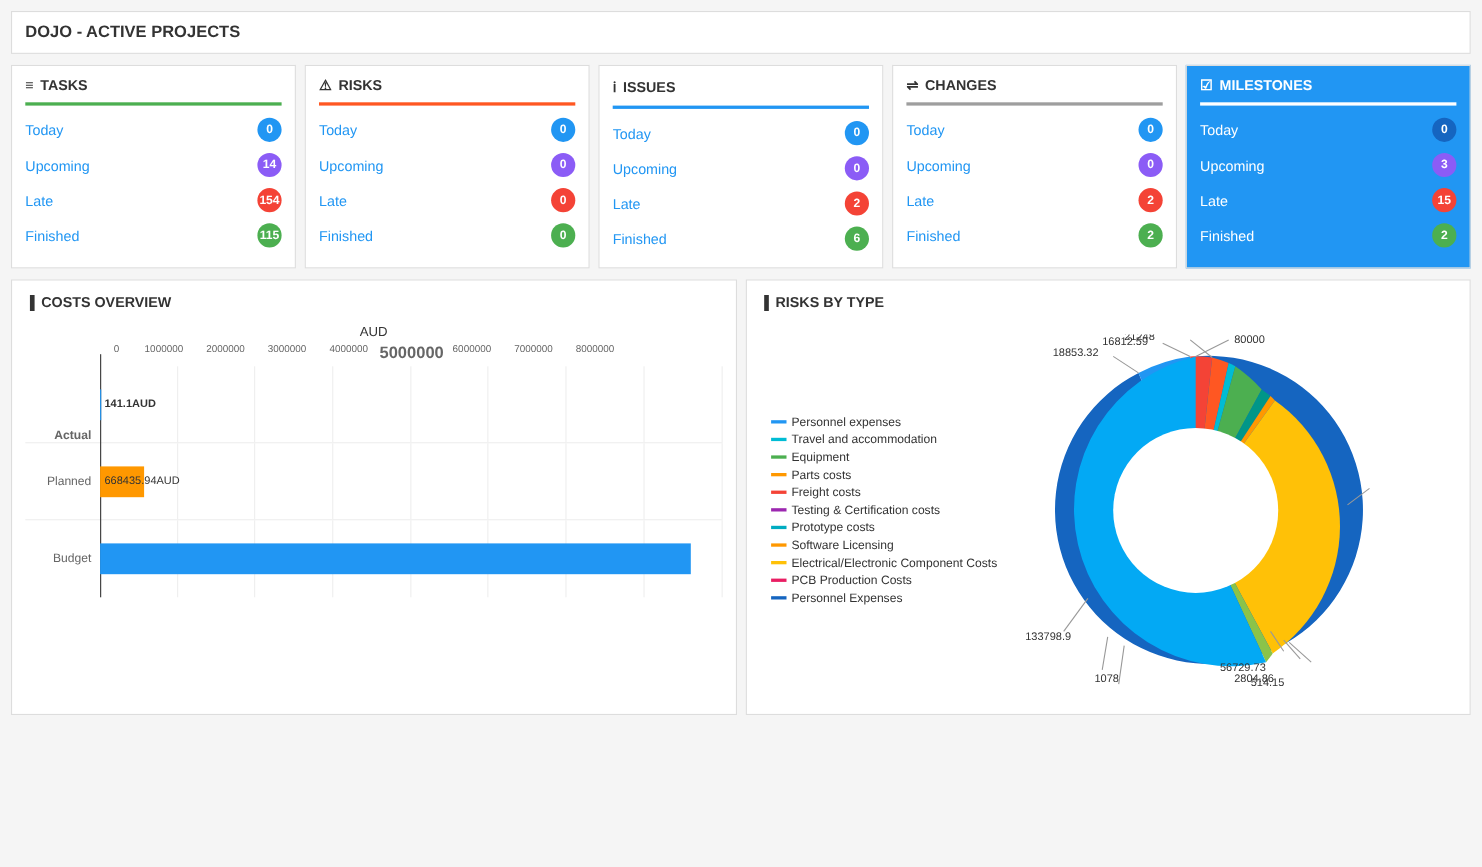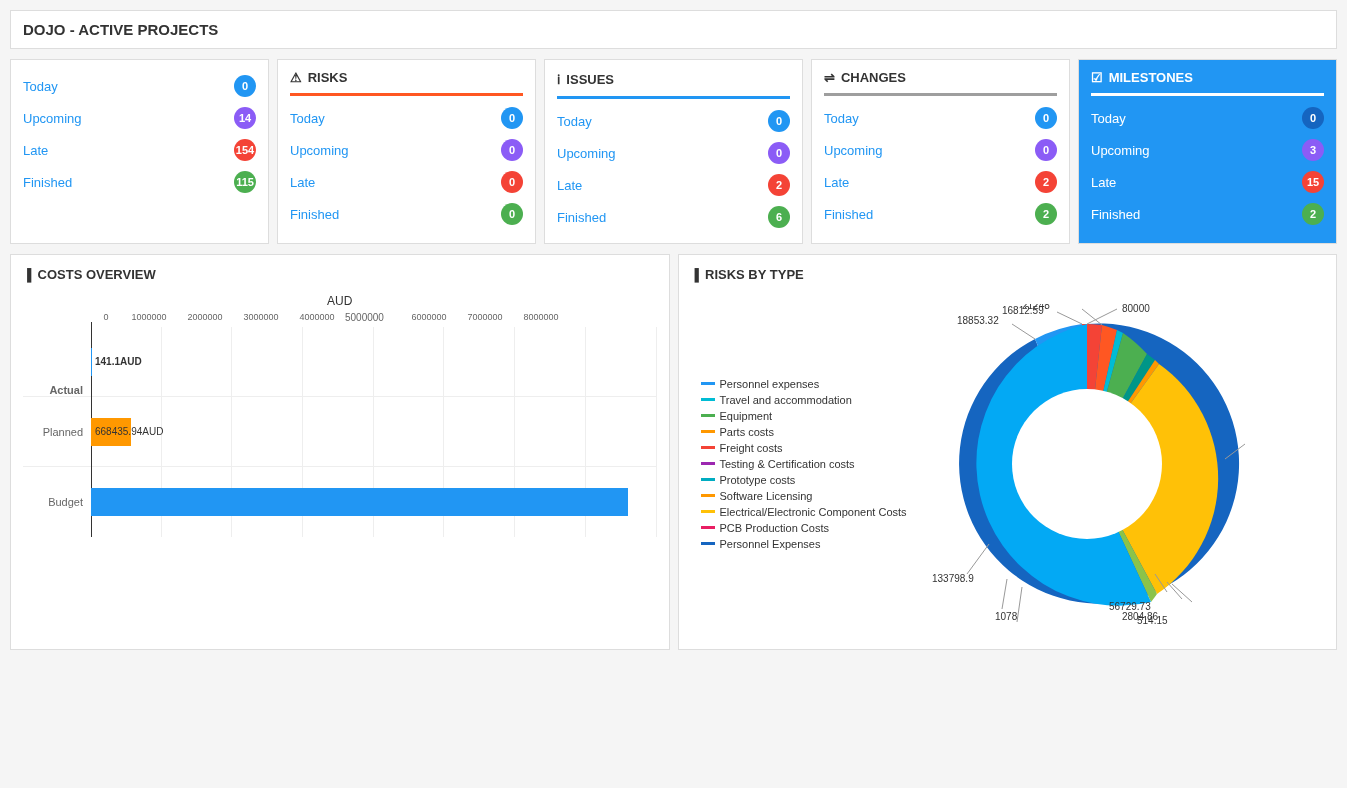--- a/index.html
+++ b/index.html
@@ -56,20 +56,24 @@
 </head>
 <body>
 
 <div class="page-container">
 
   <div class="page-title">DOJO - ACTIVE PROJECTS</div>
 
   <div class="summary-cards">
 
     <div class="card card-tasks">
+      <div class="card-header">
+        <span class="icon-tasks"></span>
+        <span>TASKS</span>
+      </div>
       <div class="card-row">
         <span class="card-row-label">Today</span>
         <span class="badge badge-blue">0</span>
       </div>
       <div class="card-row">
         <span class="card-row-label">Upcoming</span>
         <span class="badge badge-yellow">14</span>
       </div>
       <div class="card-row">
         <span class="card-row-label">Late</span>
@@ -185,21 +189,21 @@
 
       <div class="bar-chart">
         <div class="chart-title-center">AUD</div>
 
         <div style="display:flex; margin-left:68px; margin-bottom:4px;">
           <span style="font-size:9px;color:#666;width:30px;text-align:center;">0</span>
           <span style="font-size:9px;color:#666;width:56px;text-align:center;">1000000</span>
           <span style="font-size:9px;color:#666;width:56px;text-align:center;">2000000</span>
           <span style="font-size:9px;color:#666;width:56px;text-align:center;">3000000</span>
           <span style="font-size:9px;color:#666;width:56px;text-align:center;">4000000</span>
-          <span style="font-size:10px;color:#666;width:56px;text-align:left;">5000000</span>
+          <span style="font-size:15px;color:#666;width:56px;text-align:right;font-weight:bold;">5000000</span>
           <span style="font-size:9px;color:#666;width:56px;text-align:center;">6000000</span>
           <span style="font-size:9px;color:#666;width:56px;text-align:center;">7000000</span>
           <span style="font-size:9px;color:#666;width:56px;text-align:center;">8000000</span>
         </div>
 
         <div style="display:flex;align-items:flex-end;height:70px;border-bottom:1px solid #eee;position:relative;font-weight:bold;">
           <div style="width:68px;text-align:right;padding-right:8px;font-size:11px;color:#666;flex-shrink:0;">Actual</div>
           <div style="flex:1;position:relative;height:100%;display:flex;align-items:center;">
 
             <div style="position:absolute;top:0;left:0;right:0;bottom:0;display:flex;">

